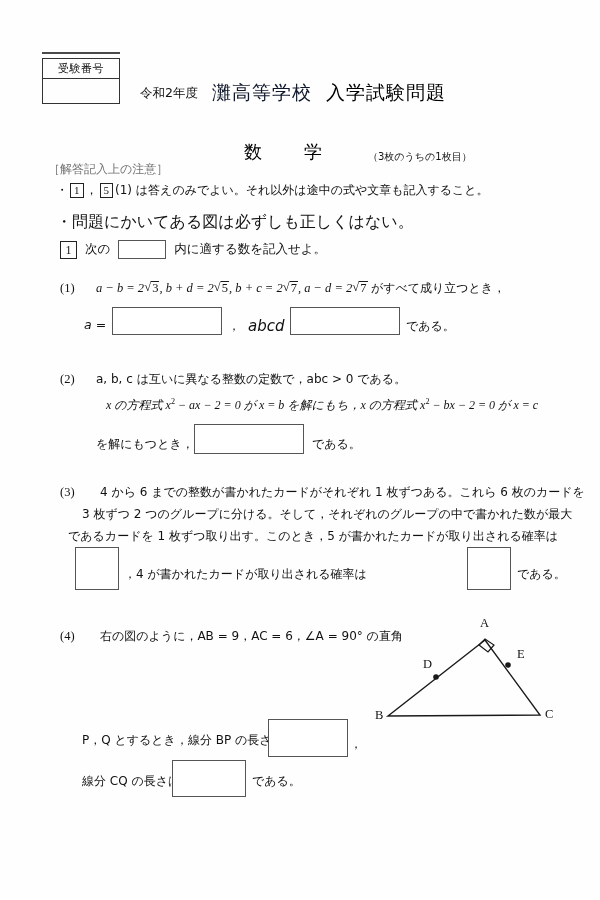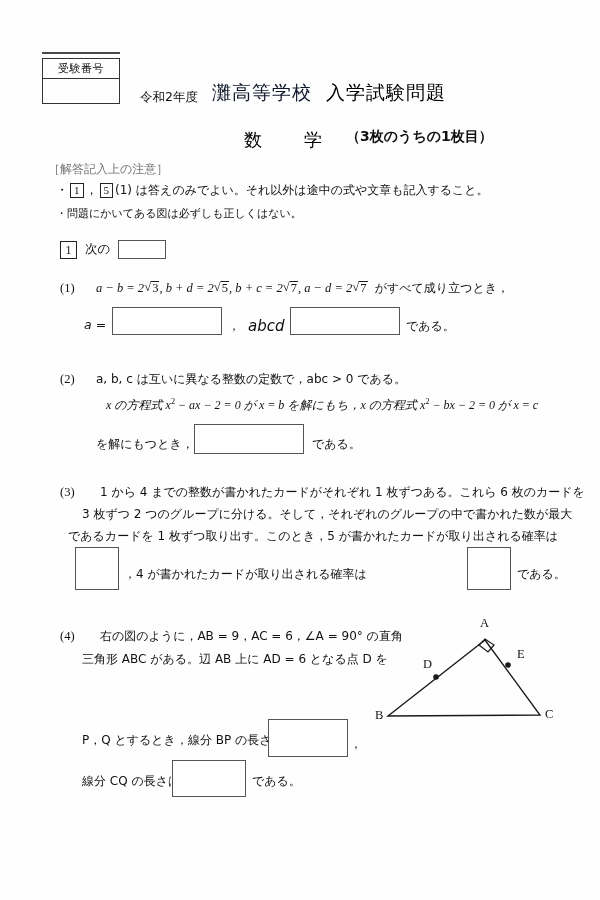--- a/index.html
+++ b/index.html
@@ -48,21 +48,21 @@
     text-align: center;
     letter-spacing: 0.5px;
     color: #111;
   }
 
   .title-line {
     position: absolute;
     left: 140px; top: 80px;
     width: 440px;
     display: flex;
-    align-items: flex-end;
+    align-items: center;
     gap: 14px;
   }
   .title-year {
     font-family: "DejaVu Sans", sans-serif;
     font-size: 12.5px;
     color: #111;
   }
   .title-school {
     font-family: "DejaVu Sans", sans-serif;
     font-size: 19px;
@@ -71,36 +71,35 @@
   }
   .title-exam {
     font-family: "DejaVu Sans", sans-serif;
     font-size: 19px;
     letter-spacing: 1px;
     color: #000;
   }
 
   .subject-line {
     position: absolute;
-    left: 244px; top: 128px;
+    left: 244px; top: 140px;
     display: flex;
-    align-items: flex-start;
-    gap: 12px;
+    align-items: flex-end;
+    gap: 34px;
   }
   .subject-name {
     font-family: "DejaVu Sans", sans-serif;
     font-size: 18px;
     letter-spacing: 12px;
     color: #000;
   }
   .subject-pages {
     font-family: "DejaVu Sans", sans-serif;
-    font-size: 14px;
-    color: #111;
-    font-weight: bold;
+    font-size: 10px;
+    color: #111;
   }
 
   
   .notes-head {
     position: absolute;
     left: 48px; top: 161px;
     font-family: "DejaVu Sans", sans-serif;
     font-size: 12px;
     color: #737373;
   }
@@ -109,23 +108,23 @@
     left: 56px; top: 182px;
     font-family: "DejaVu Sans", sans-serif;
     font-size: 12px;
     color: #111;
     display: flex;
     align-items: center;
     white-space: nowrap;
   }
   .note-2 {
     position: absolute;
-    left: 56px; top: 206px;
-    font-family: "DejaVu Sans", sans-serif;
-    font-size: 11px;
+    left: 56px; top: 212px;
+    font-family: "DejaVu Sans", sans-serif;
+    font-size: 16px;
     color: #111;
     white-space: nowrap;
   }
   .qnum-box {
     display: inline-block;
     border: 1px solid #222;
     padding: 0px 3px;
     font-family: "Liberation Serif", serif;
     font-size: 11px;
     line-height: 13px;
@@ -157,21 +156,21 @@
   .inline-blank {
     display: inline-block;
     border: 1px solid #555;
     width: 46px; height: 17px;
     vertical-align: middle;
     background: #fff;
   }
 
   
   .jp {
-    font-family: Liberation Mono, monospace;
+    font-family: Liberation Sans, sans-serif;
   }
   .mi {
     font-family: "Liberation Serif", "DejaVu Serif", serif;
     font-style: italic;
   }
   .mn {
     font-family: "Liberation Serif", "DejaVu Serif", serif;
     font-style: normal;
   }
   .sup { font-size: 0.68em; vertical-align: super; }
@@ -263,20 +262,21 @@
     <span class="qnum-box">5</span>
     <span>(1) は答えのみでよい。それ以外は途中の式や文章も記入すること。</span>
   </div>
 
   <div class="note-2">・問題にかいてある図は必ずしも正しくはない。</div>
 
   <div class="prob1-head">
     <span class="big-qnum">1</span>
     <span>次の</span>
     <span class="inline-blank"></span>
+    <span>内に適する数を記入せよ。</span>
   </div>
 
   <div class="plabel" style="left:60px; top:281px;">(1)</div>
 
   <div class="para" style="left:96px; top:281px; font-size:12.5px;">
     <span class="mi">a − b = 2</span><span class="sqrt"><span>3</span></span><span class="mi">,  b + d = 2</span><span class="sqrt"><span>5</span></span><span class="mi">,  b + c = 2</span><span class="sqrt"><span>7</span></span><span class="mi">,  a − d = 2</span><span class="sqrt"><span>7</span></span><span class="jp" style="font-size:12px;"> がすべて成り立つとき，</span>
   </div>
 
   <div class="para mi" style="left:84px; top:318px; font-size:12.5px;">a =</div>
   <div class="ansbox" style="left:112px; top:307px; width:110px; height:28px;"></div>
@@ -290,32 +290,31 @@
 
   <div class="para" style="left:106px; top:398px;">
     <span class="mi">x の方程式 x</span><span class="sup mn">2</span><span class="mi"> − ax − 2 = 0 が  x = b を解にもち，x の方程式  x</span><span class="sup mn">2</span><span class="mi"> − bx − 2 = 0 が x = c</span>
   </div>
 
   <div class="para" style="left:96px; top:438px;">を解にもつとき，c =</div>
   <div class="ansbox" style="left:194px; top:424px; width:110px; height:30px;"></div>
   <div class="para" style="left:312px; top:438px;">である。</div>
 
   <div class="plabel" style="left:60px; top:485px;">(3)</div>
-  <div class="para" style="left:100px; top:486px;">1 から 4 までの整数が書かれたカードがそれぞれ 1 枚ずつある。これら 6 枚のカードを</div>
+  <div class="para" style="left:100px; top:486px;">4 から 6 までの整数が書かれたカードがそれぞれ 1 枚ずつある。これら 6 枚のカードを</div>
   <div class="para" style="left:82px; top:508px;">3 枚ずつ 2 つのグループに分ける。そして，それぞれのグループの中で書かれた数が最大</div>
   <div class="para" style="left:68px; top:530px;">であるカードを 1 枚ずつ取り出す。このとき，5 が書かれたカードが取り出される確率は</div>
 
   <div class="ansbox" style="left:75px; top:547px; width:44px; height:43px;"></div>
   <div class="para" style="left:124px; top:568px;">，4 が書かれたカードが取り出される確率は</div>
   <div class="ansbox" style="left:467px; top:547px; width:44px; height:43px;"></div>
   <div class="para" style="left:517px; top:568px;">である。</div>
 
   <div class="plabel" style="left:60px; top:629px;">(4)</div>
   <div class="para" style="left:100px; top:630px;">右の図のように，AB = 9，AC = 6，∠A = 90° の直角</div>
-  <div class="para" style="left:82px; top:653px;">三角形 ABC がある。辺 AB 上に AD = 6 となる点 D を</div>
 
   <div class="para" style="left:82px; top:734px;">P，Q とするとき，線分 BP の長さは</div>
   <div class="ansbox" style="left:268px; top:719px; width:80px; height:38px;"></div>
   <div class="para" style="left:350px; top:738px;">，</div>
 
   <div class="para" style="left:82px; top:775px;">線分 CQ の長さは</div>
   <div class="ansbox" style="left:172px; top:760px; width:74px; height:37px;"></div>
   <div class="para" style="left:252px; top:775px;">である。</div>
 
   <div class="figure">

